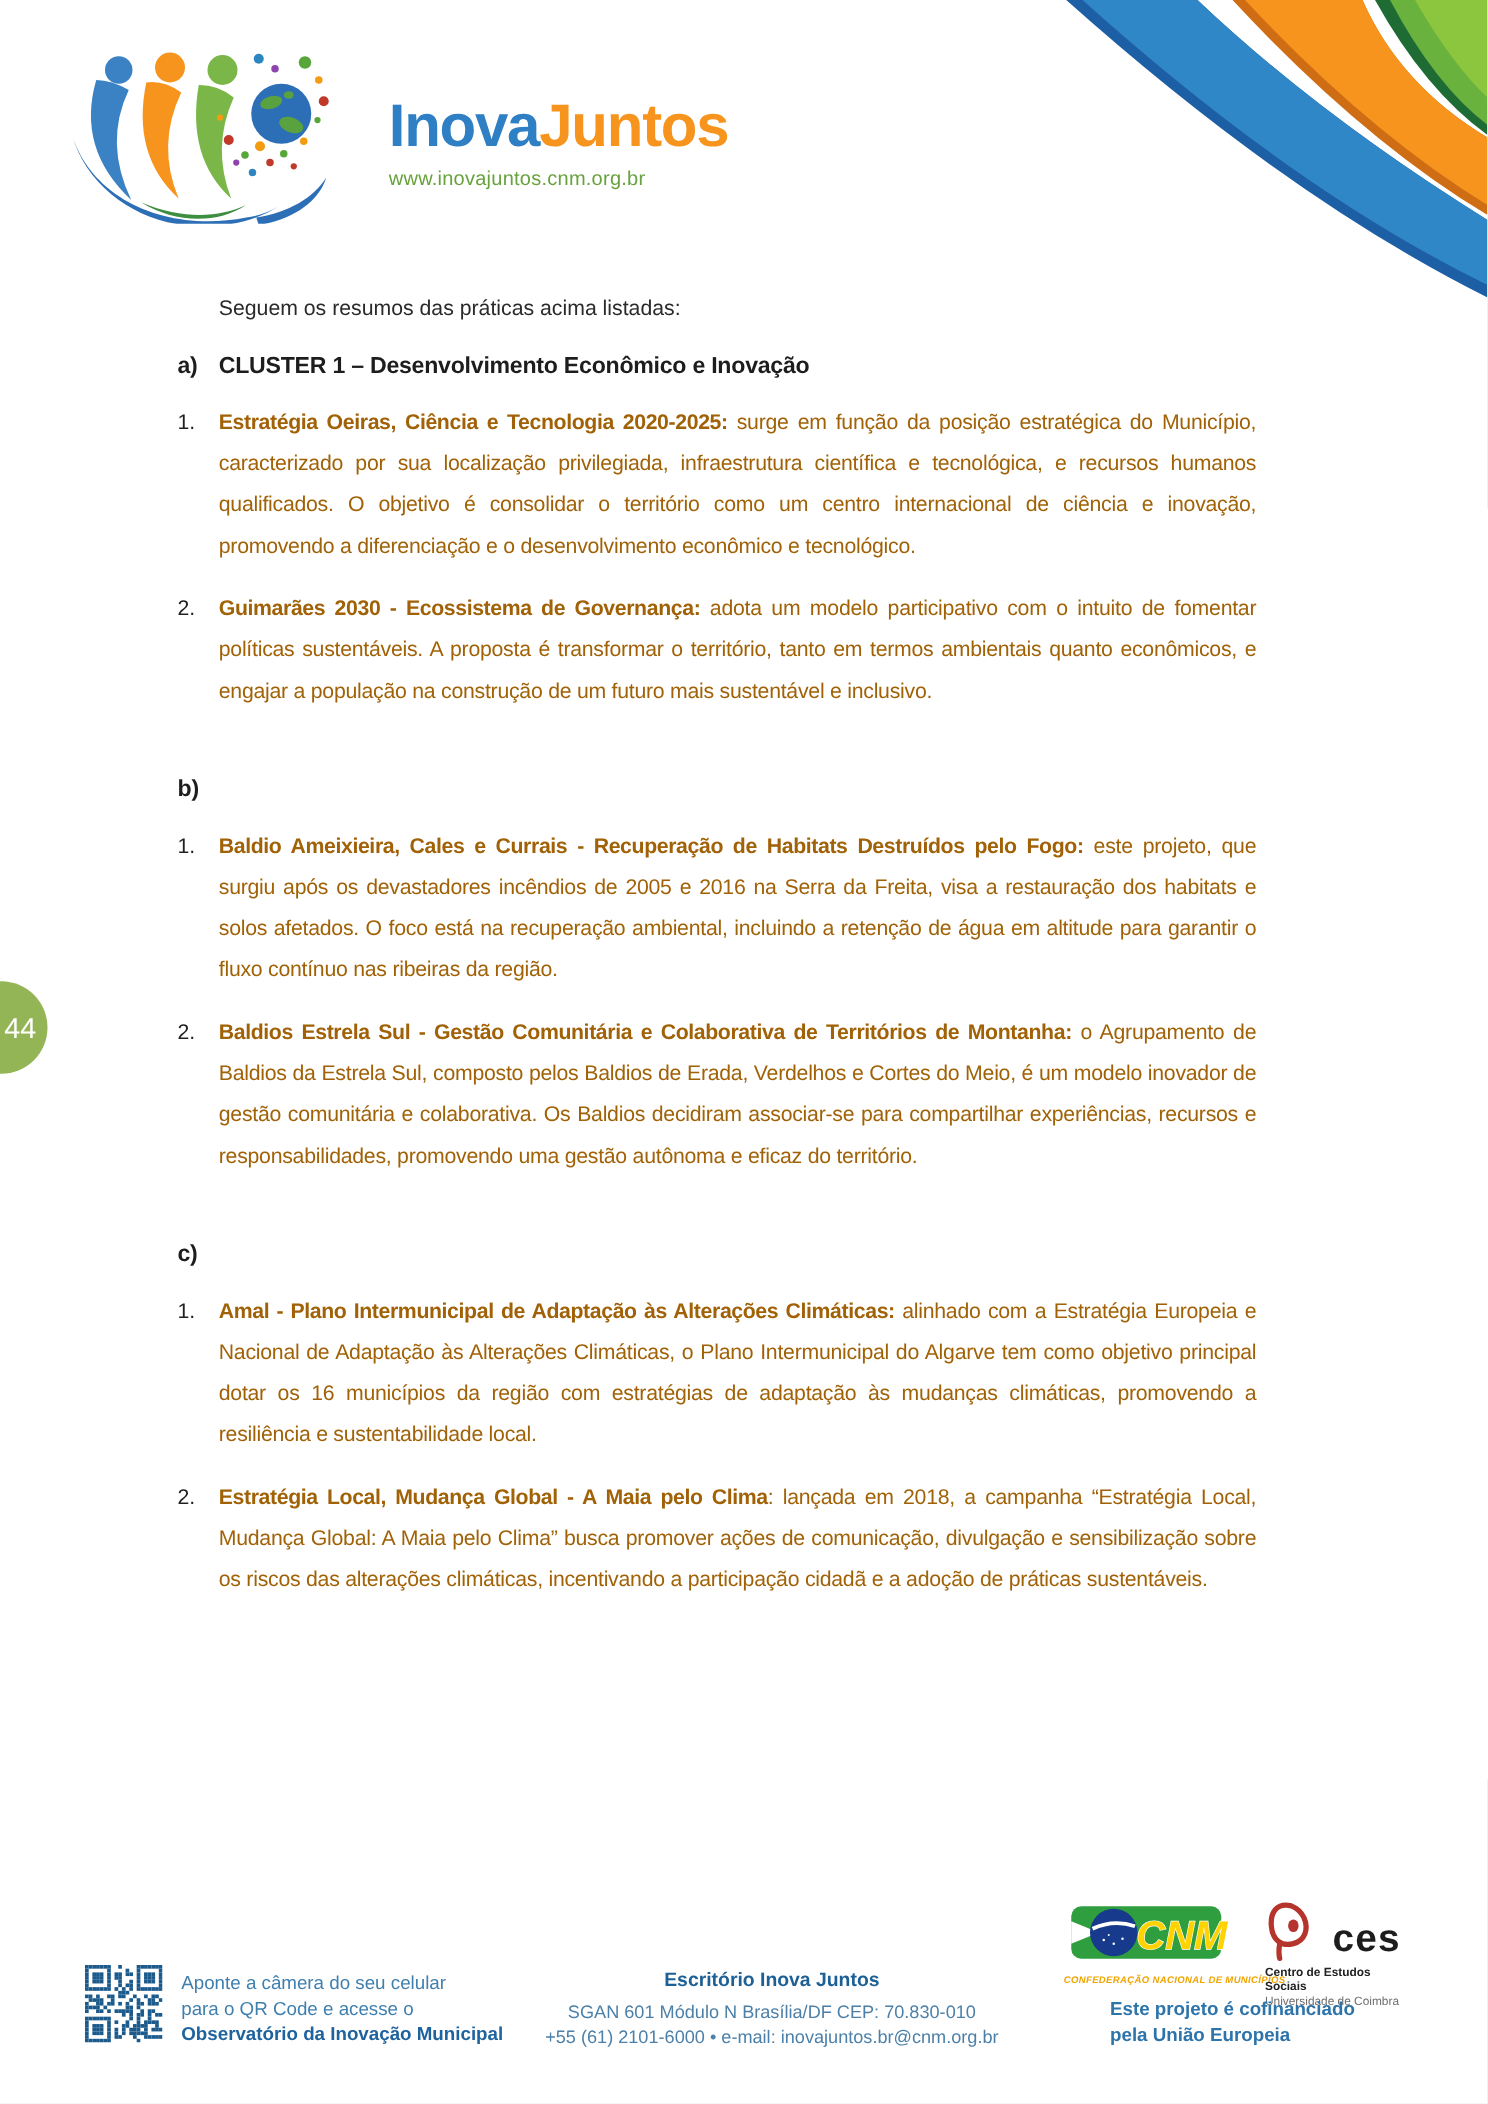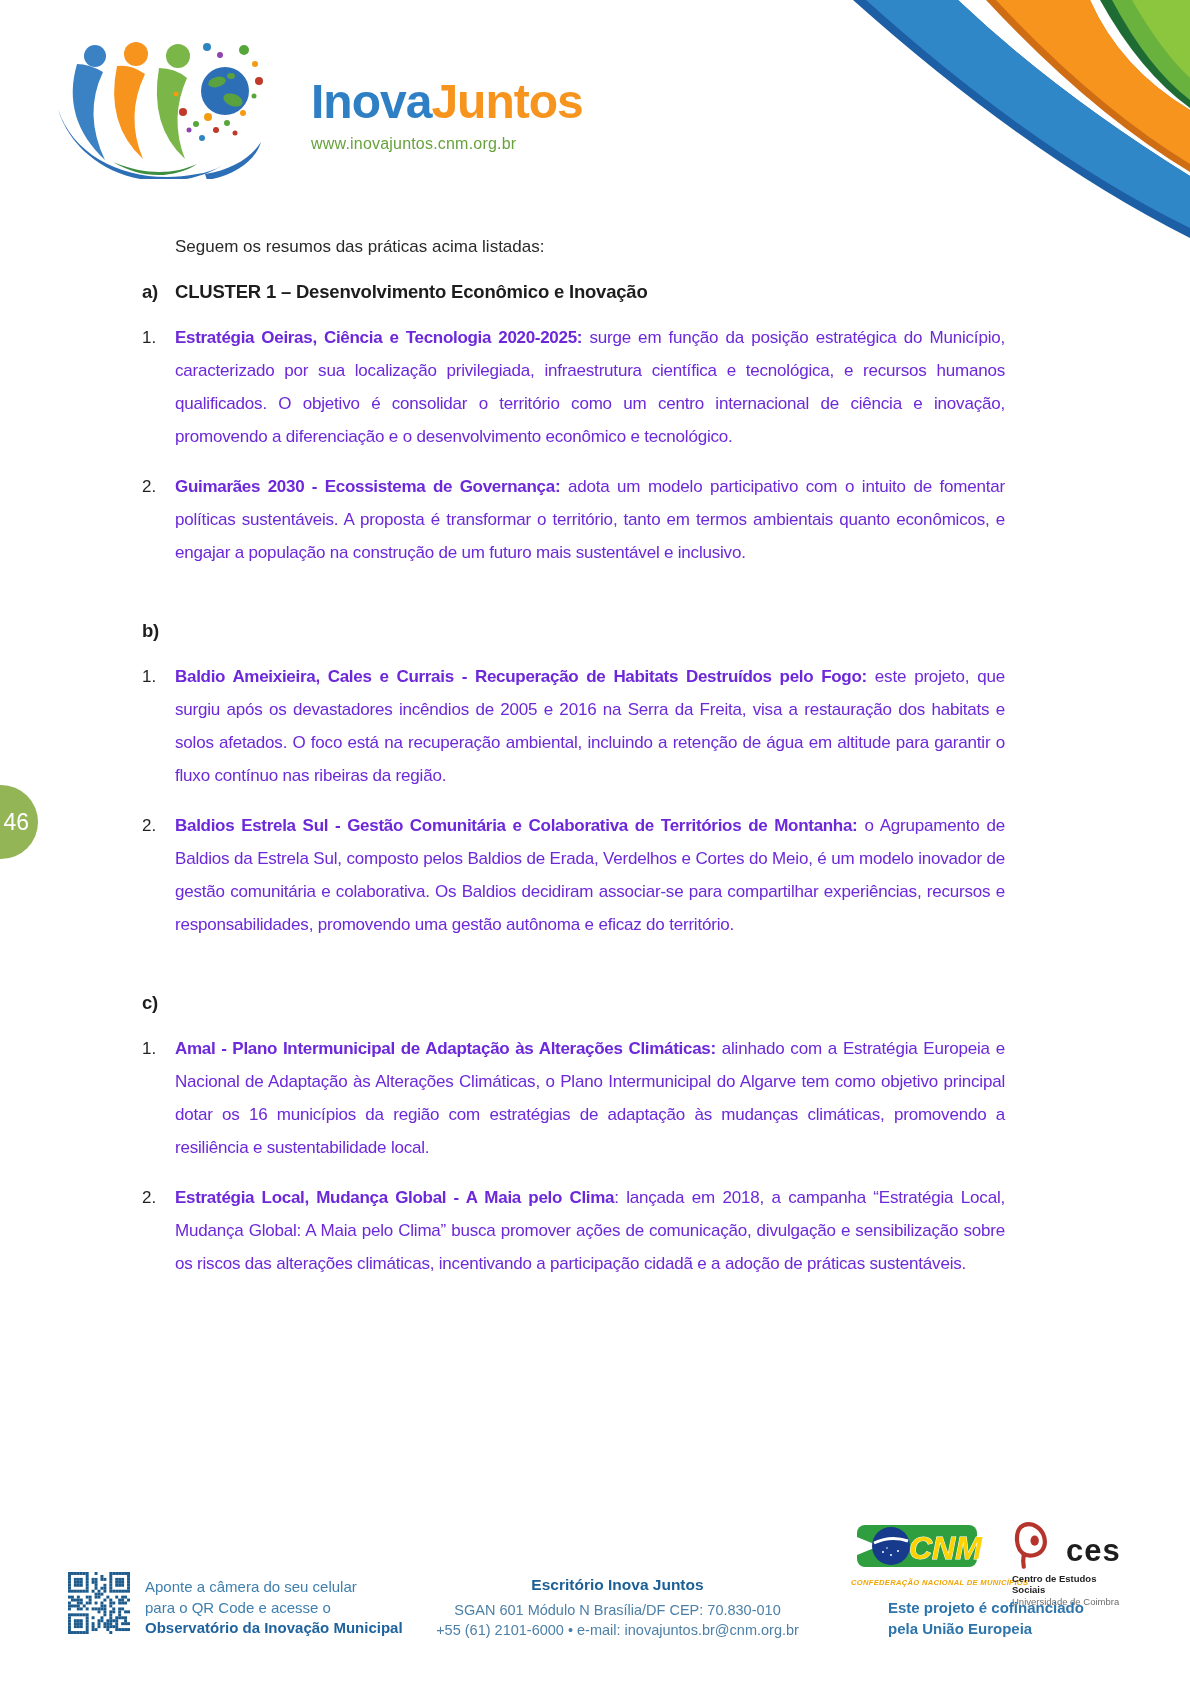--- a/index.html
+++ b/index.html
@@ -32,21 +32,21 @@
   .intro{margin:18px 0 0 75px; font-size:17px; line-height:26px; color:#2a2a2a;}
   .cluster{margin-top:50px;}
   .cluster.first{margin-top:20px;}
   .row{display:flex;}
   .col-label{flex:0 0 33px; width:33px;}
   .cluster-head{margin-left:42px; font-size:18.5px; font-weight:700; line-height:24px; color:#1d1d1d; letter-spacing:-.2px;}
   .item{margin-left:42px; margin-top:17px;}
   .item .num{font-size:17px; line-height:33px; font-weight:400;}
   .item-text{
     margin:0; flex:1; font-size:17px; line-height:33px;
-    text-align:justify; letter-spacing:-.2px; color:#6d28d9;
+    text-align:justify; letter-spacing:-.2px; color:#a16207;
   }
   .item-text strong{font-weight:700; letter-spacing:-.3px;}
   
   .qr-box{position:absolute; left:68px; top:1572px; width:62px; height:62px;}
   .qr-caption{position:absolute; left:145px; top:1577px; font-size:15px; line-height:20.5px; color:#3f7fae;}
   .qr-caption .strong-line{font-weight:700; color:#1f639e;}
   .office{position:absolute; left:430px; top:1576px; width:375px; text-align:center;}
   .office-title{font-size:15.5px; font-weight:700; color:#1d6095; margin-bottom:6px;}
   .office-line{font-size:14.5px; line-height:20px; color:#4d80a8;}
   .cnm-logo{position:absolute; left:851px; top:1522px; width:132px;}
@@ -112,21 +112,21 @@
     <path d="M63,0 Q240,158 400,238 L400,176 Q265,92 168,0 Z" fill="#1d5fa5"></path>
     <path d="M76,0 Q245,152 400,228 L400,176 Q265,92 168,0 Z" fill="#3087c8"></path>
     <path d="M196,0 Q300,112 400,172 L400,110 Q330,68 300,0 Z" fill="#cf6d15"></path>
     <path d="M206,0 Q305,106 400,164 L400,110 Q330,68 300,0 Z" fill="#f7941e"></path>
     <path d="M310,0 Q350,72 400,108 L400,0 Z" fill="#1e6b34"></path>
     <path d="M322,0 Q358,68 400,100 L400,0 Z" fill="#6ab23e"></path>
     <path d="M342,0 Q372,52 400,78 L400,0 Z" fill="#8cc63f"></path>
   </svg>
 
   <div class="page-tab">
-    <span>46</span>
+    <span>44</span>
   </div>
 
   <main class="content">
     <p class="intro">Seguem os resumos das práticas acima listadas:</p>
     <div id="clusters">
         <section class="cluster first">
           <div class="row cluster-head">
             <span class="col-label">a)</span>
             <span>CLUSTER 1 – Desenvolvimento Econômico e Inovação</span>
           </div>

